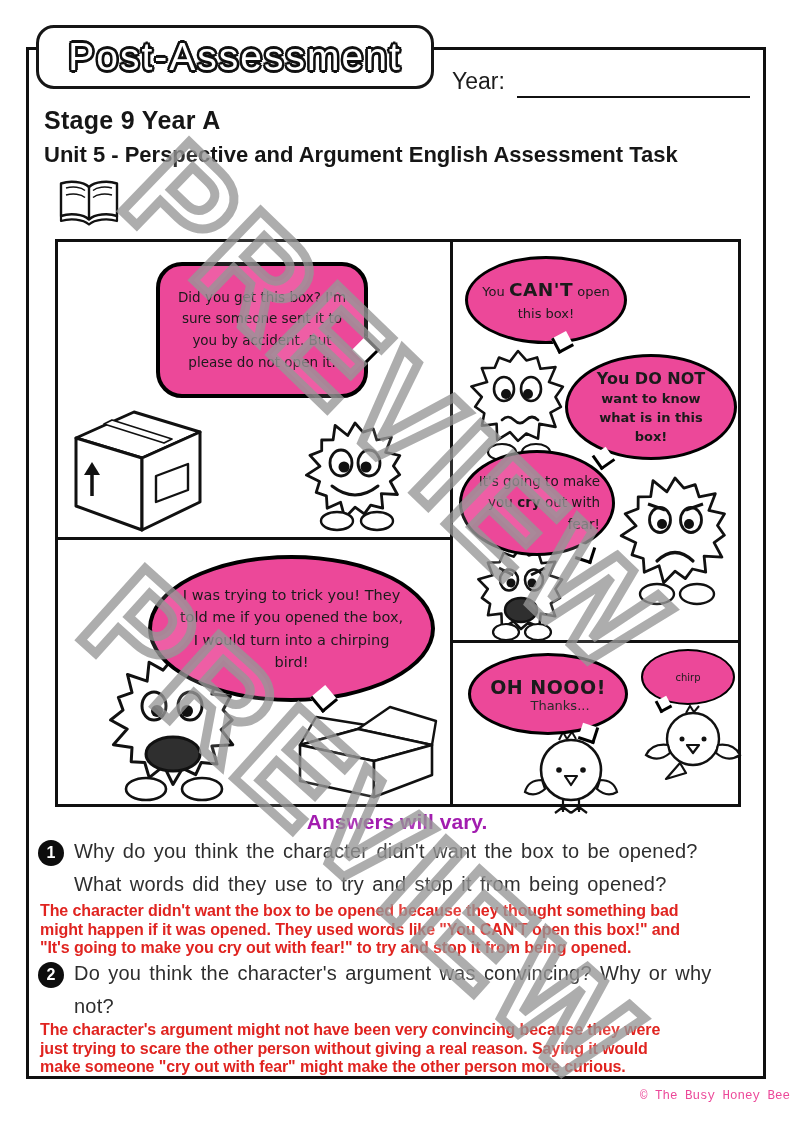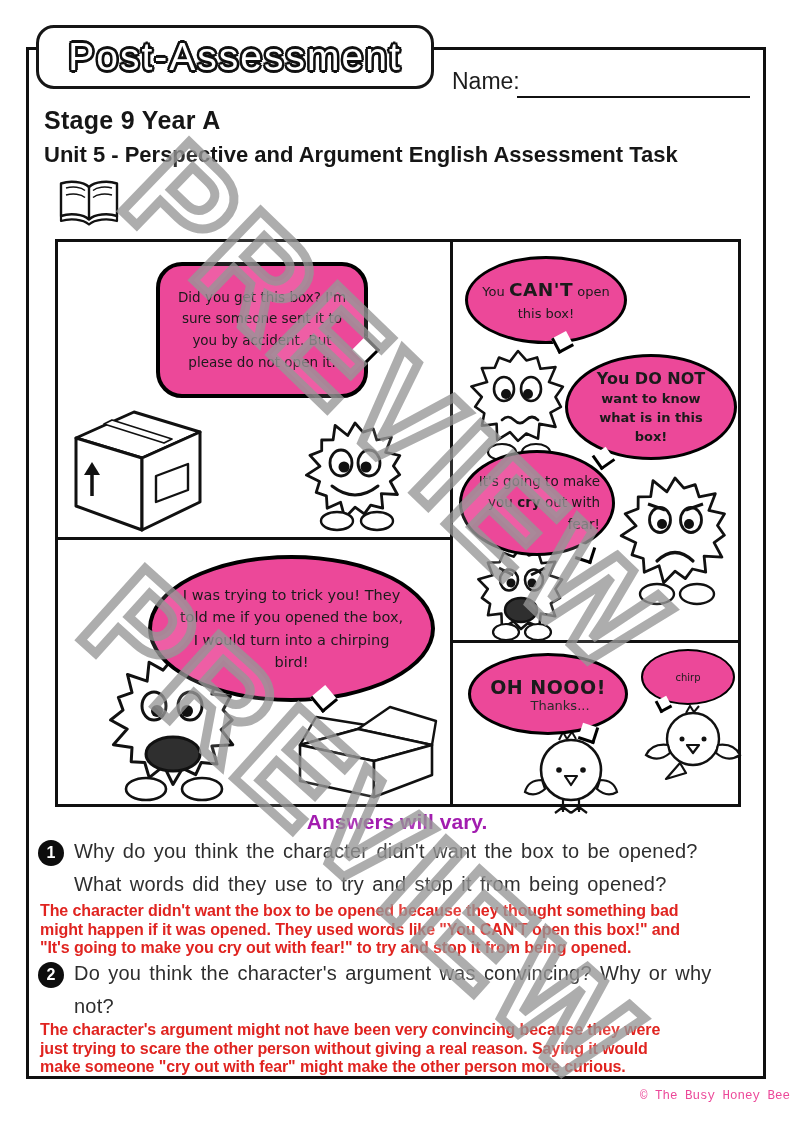--- a/index.html
+++ b/index.html
@@ -83,21 +83,21 @@
 </head>
 <body>
 
 <div id="page">
   <div id="frame"></div>
 
   <div id="title-box">
     <span class="t">Post-Assessment</span>
   </div>
 
-  <div id="name-row">Name:</div>
+  <div id="name-row">Year:</div>
   <div id="name-line"></div>
 
   <div id="stage" class="h1">Stage 9 Year A</div>
   <div id="unit" class="h1">Unit 5 - Perspective and Argument English Assessment Task</div>
 
   <div id="book-icon">
     <svg width="66" height="50" viewBox="0 0 66 50">
       <path d="M33,9 C27,3.5 14,2.5 5,5.5 L5,38 C14,35 27,36 33,41.5 C39,36 52,35 61,38 L61,5.5 C52,2.5 39,3.5 33,9 Z" fill="#fff" stroke="#111" stroke-width="2.4" stroke-linejoin="round"></path>
       <path d="M33,9 L33,41.5" stroke="#111" stroke-width="2.4"></path>
       <path d="M10,10 C17,8 25,9 29,12.5 M10,17 C17,15 25,16 29,19.5 M56,10 C49,8 41,9 37,12.5 M56,17 C49,15 41,16 37,19.5" fill="none" stroke="#111" stroke-width="1.4"></path>

